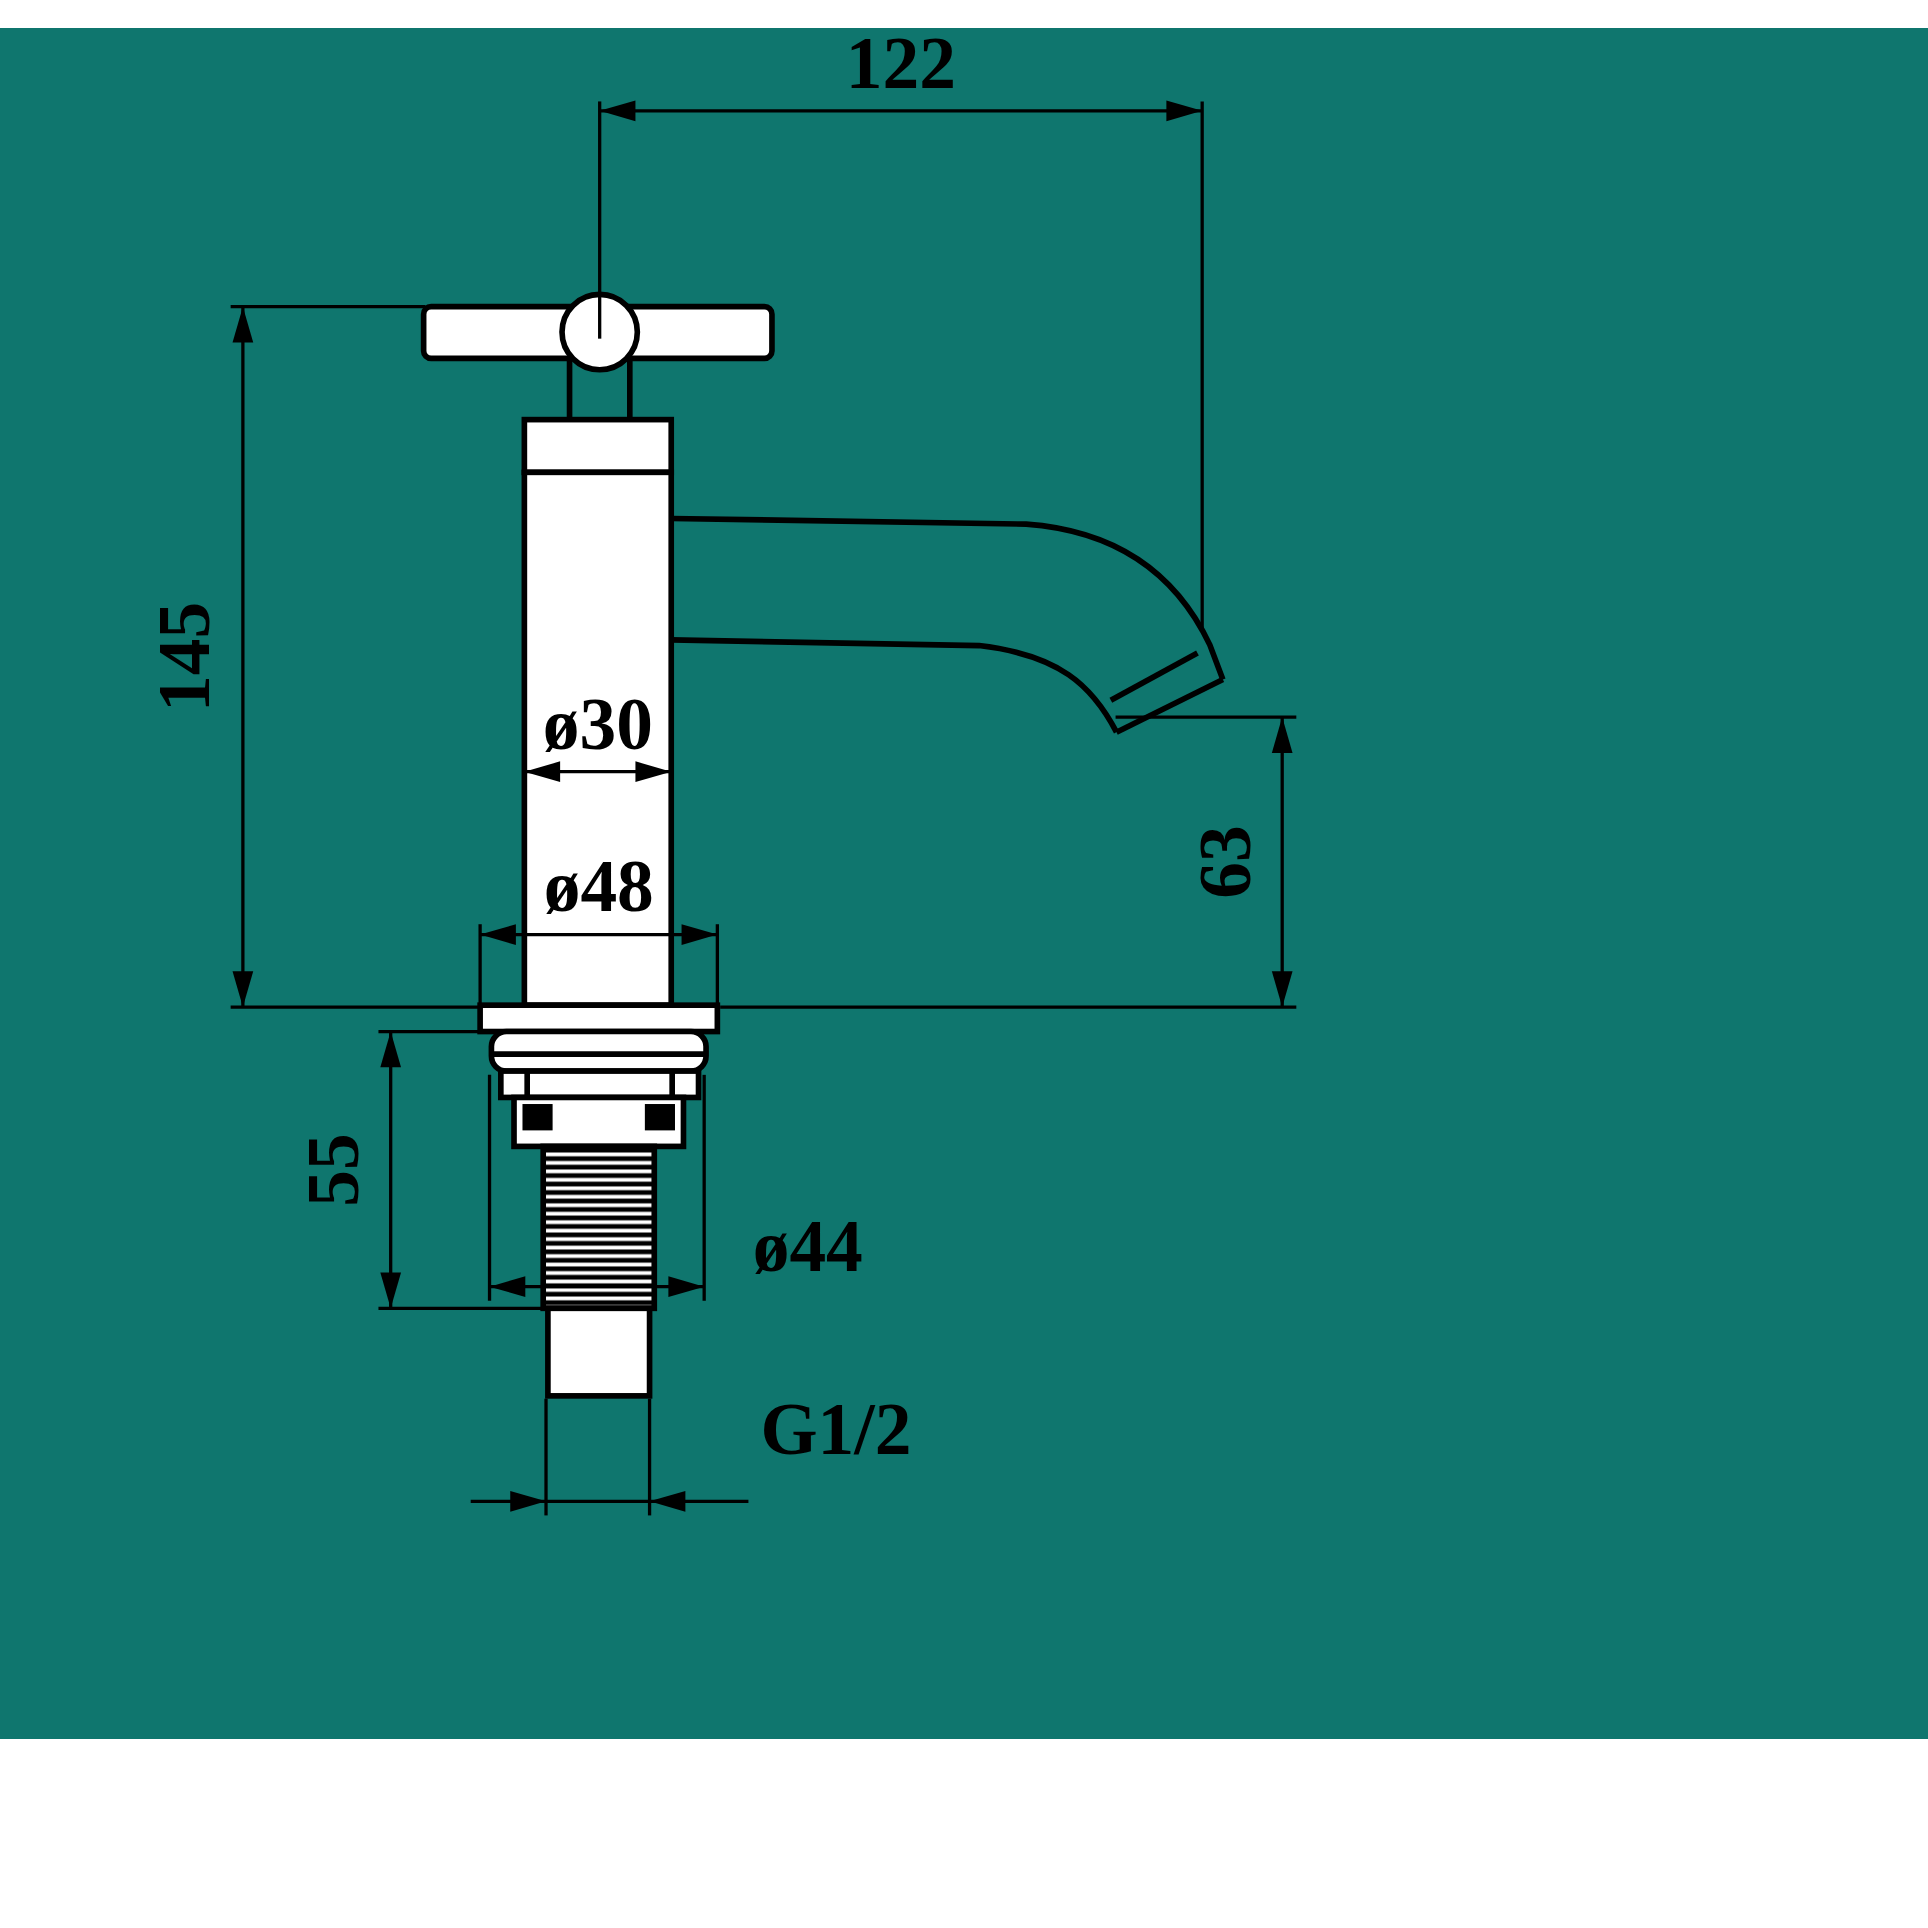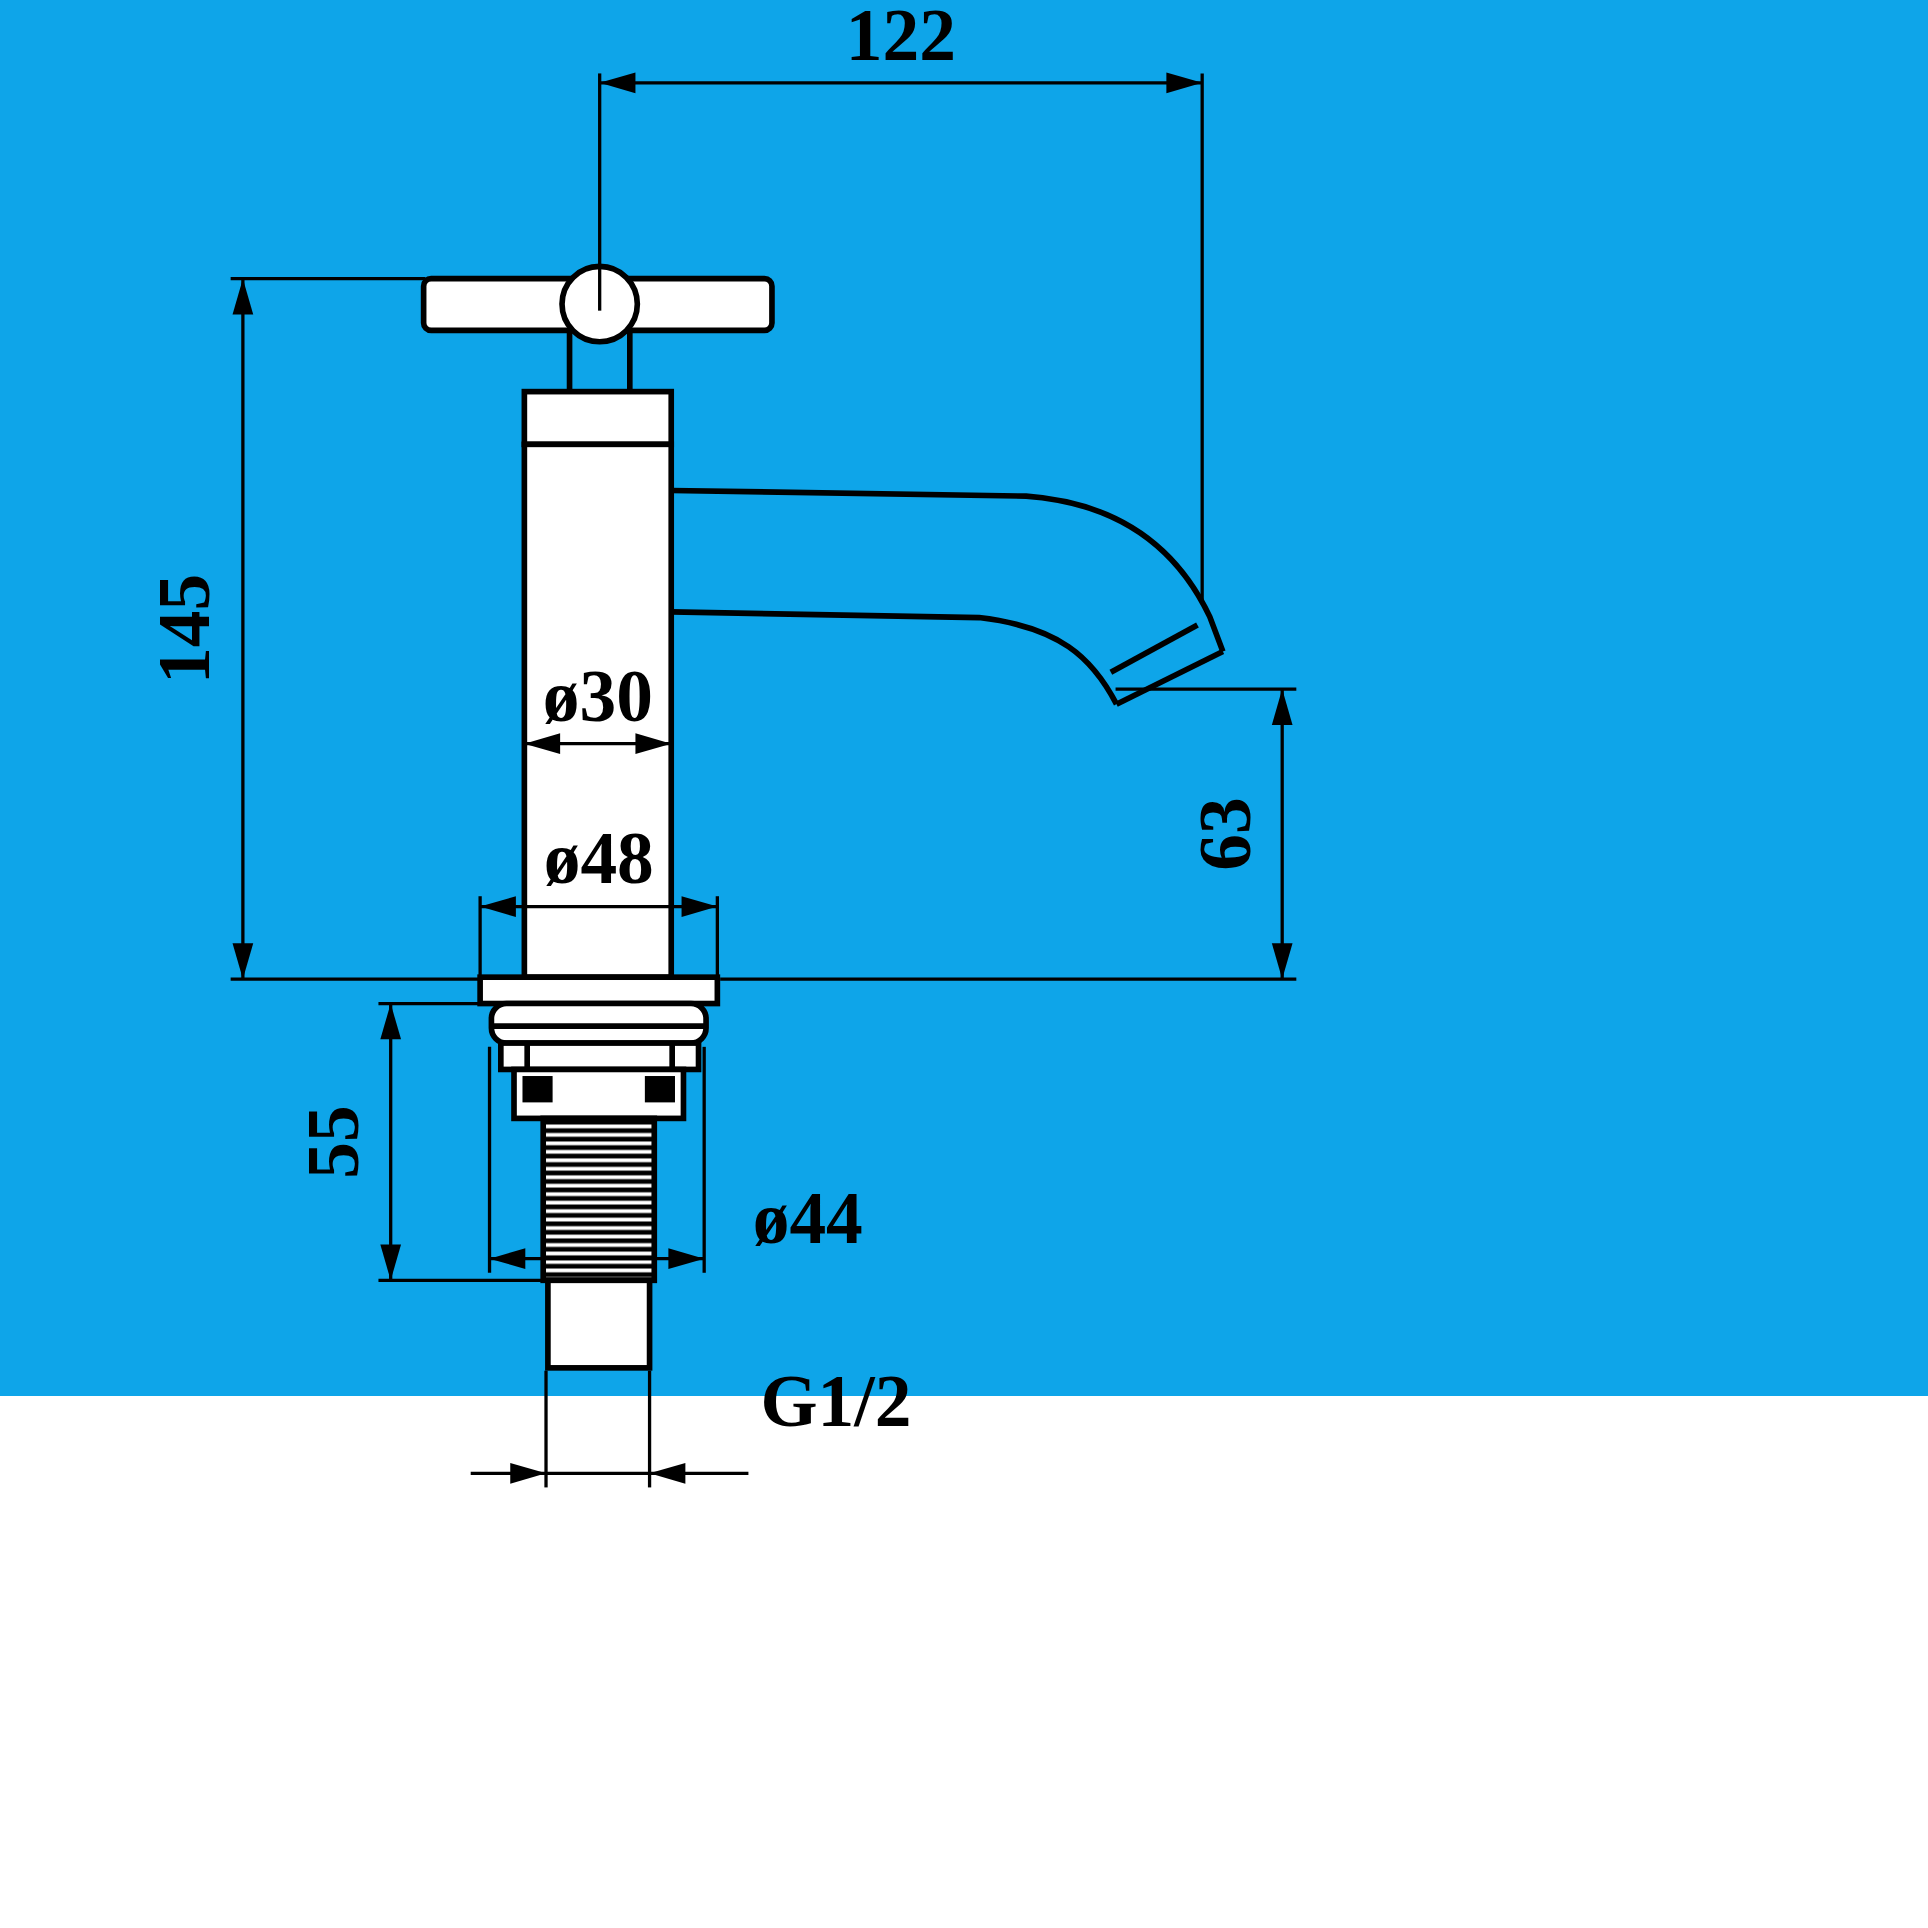--- a/index.html
+++ b/index.html
@@ -5,22 +5,23 @@
   html, body {
     margin: 0;
     padding: 0;
     background: #ffffff;
     width: 1928px;
     height: 1928px;
     overflow: hidden;
   }
   .canvas-wrap {
     width: 1928px;
-    height: 1396px;
-    background: #0ea5e9;
+    height: 1711px;
+    background: #0f766e;
+    margin-top: 28px;
   }
   svg {
     display: block;
   }
   .part {
     fill: #ffffff;
     stroke: #000000;
     stroke-width: 6;
   }
   .part-line {

